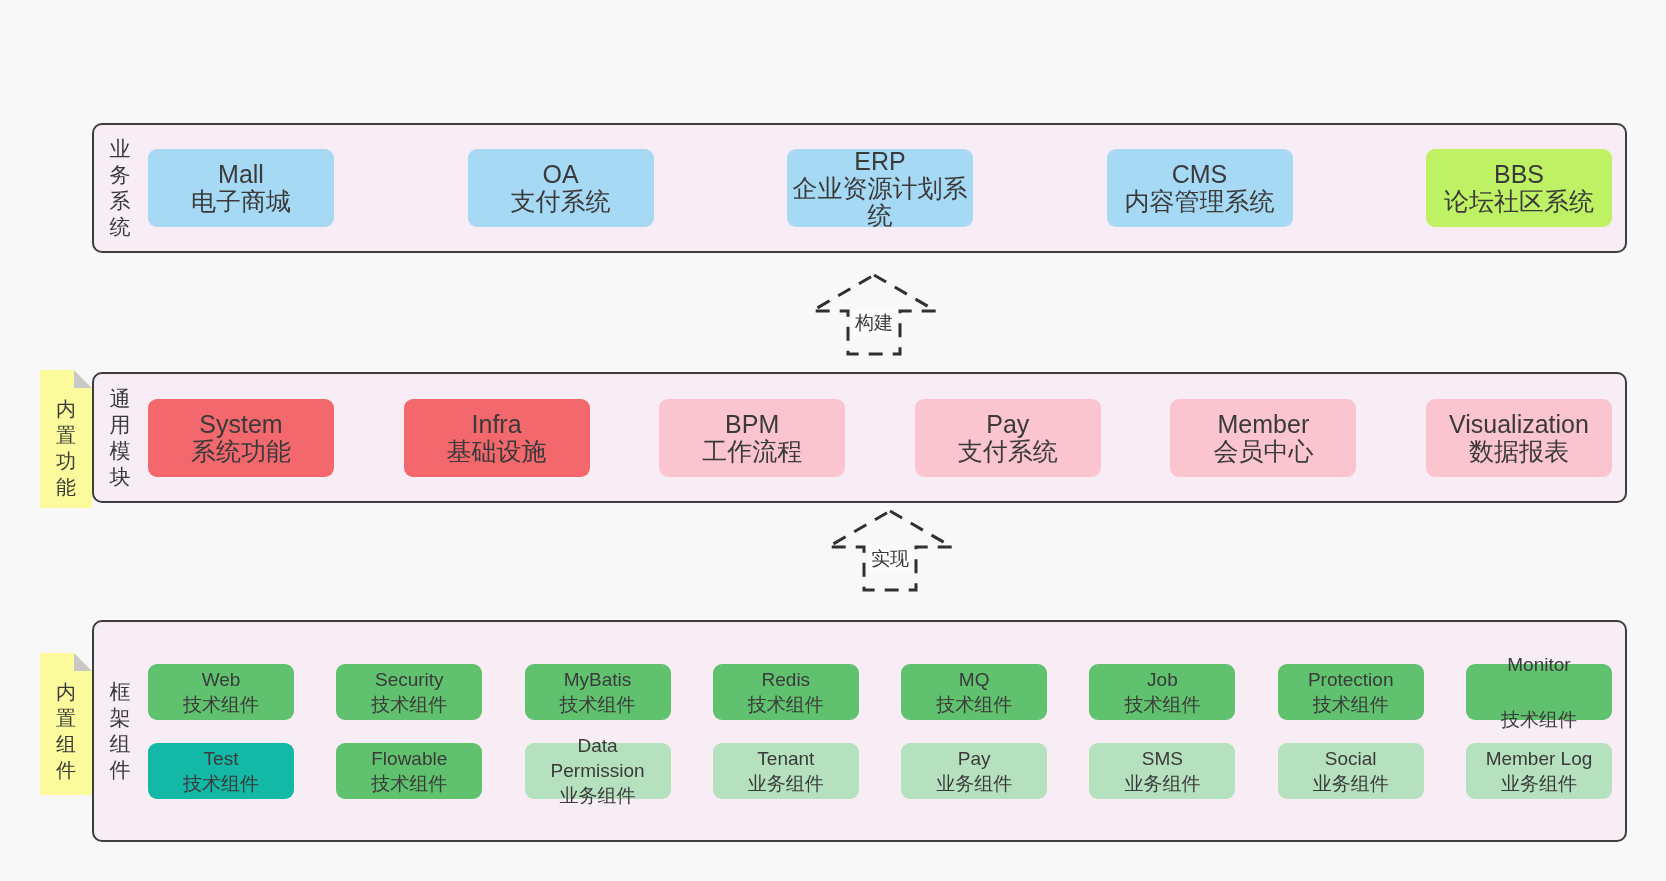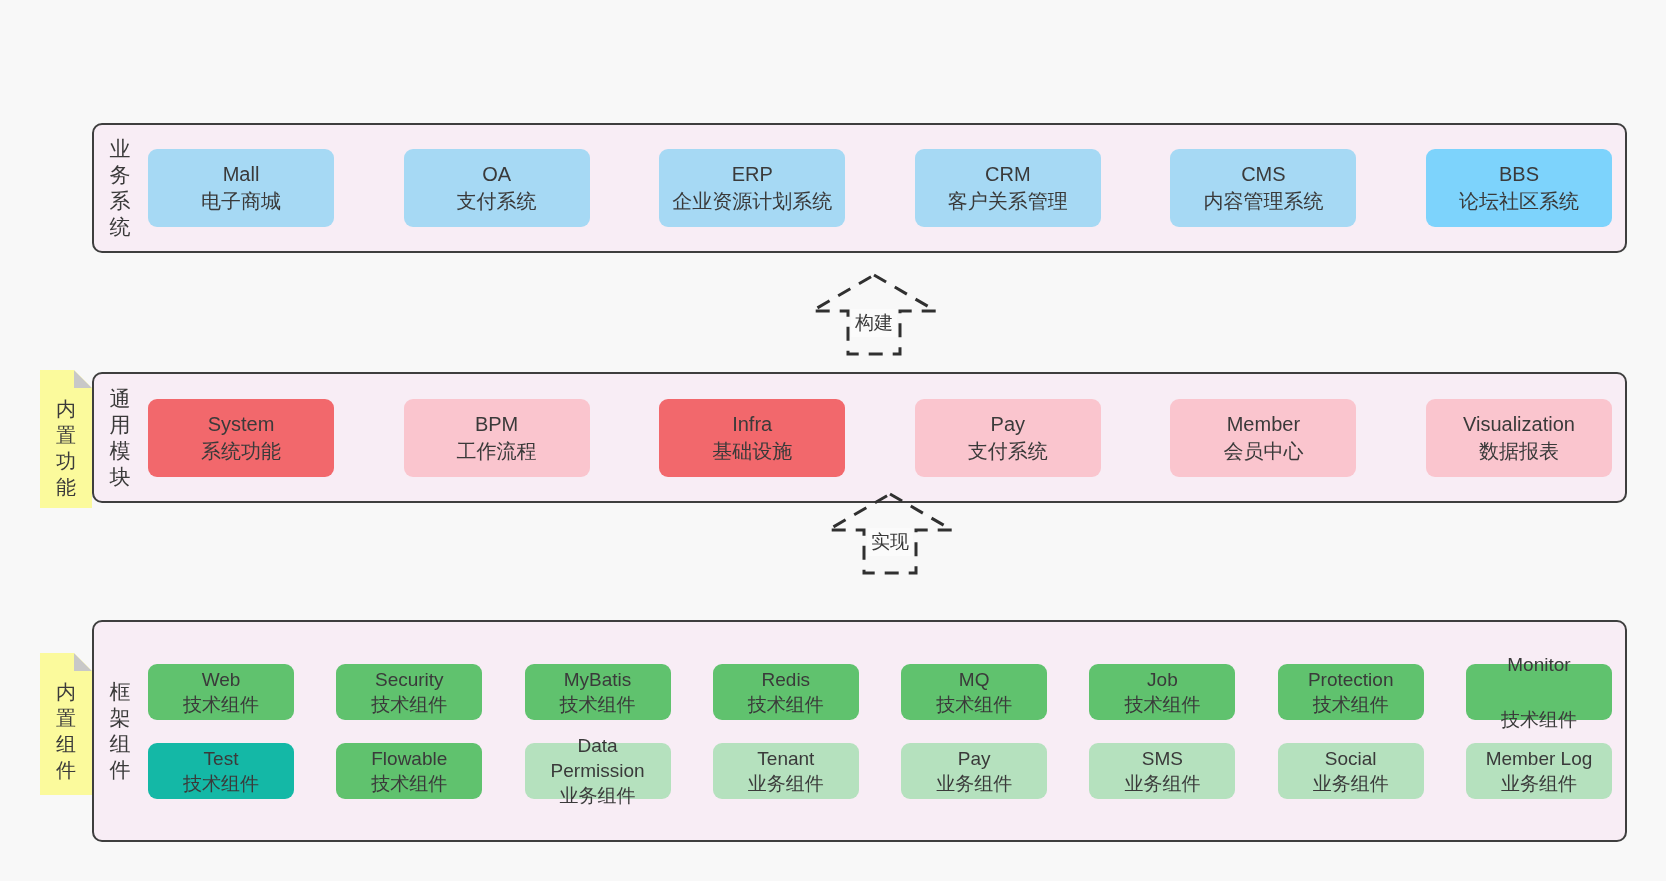--- a/index.html
+++ b/index.html
@@ -23,21 +23,21 @@
   [data-band="1"]{left:92px;top:372px;width:1535px;height:131px;}
   [data-band="2"]{left:92px;top:620px;width:1535px;height:222px;}
   .band-label{
     flex:0 0 44px;display:flex;flex-direction:column;justify-content:center;align-items:center;
     font-size:21px;line-height:26px;padding-left:4px;
   }
   .rows{flex:1;display:flex;flex-direction:column;justify-content:center;gap:23px;padding:0 13px 0 6px;}
   .row{display:flex;justify-content:space-between;}
   .node{
     display:flex;flex-direction:column;justify-content:center;align-items:center;
-    text-align:center;border-radius:9px;font-size:20px;line-height:27px;
+    text-align:center;border-radius:9px;font-size:25px;line-height:27px;
   }
   [data-band="0"] .node,[data-band="1"] .node{width:186px;height:78px;}
   [data-band="2"] .node{width:146px;height:56px;font-size:19px;line-height:25px;}
   .node-title,.node-sub{padding:0 4px;}
   
   .sticky{
     position:absolute;left:-54px;width:52px;
     background:var(--stickyYellow,#fbfa9c);
     clip-path:polygon(0 0,calc(100% - 18px) 0,100% 18px,100% 100%,0 100%);
   }
@@ -53,21 +53,21 @@
   [data-band="1"] .sticky{top:-4px;height:138px;}
   [data-band="2"] .sticky{top:31px;height:142px;}
   
   .arrow{position:absolute;width:130px;height:86px;}
   .arrow svg{width:100%;height:100%;display:block;}
   .arrow polygon{
     fill:none;stroke:var(--arrowStroke,#303030);
     stroke-width:3;stroke-dasharray:14 10;stroke-linecap:butt;
   }
   #arrow-0{left:809px;top:272px;}
-  #arrow-1{left:825px;top:491px;}
+  #arrow-1{left:825px;top:508px;}
   .arrow-label{
     position:absolute;left:50%;top:37px;transform:translateX(-50%);
     background:var(--arrowLabelBg,#fbfbfb);
     padding:1px 4px;font-size:19px;white-space:nowrap;
   }
 </style>
 </head>
 <body>
 
 <div class="canvas">
@@ -87,28 +87,24 @@
           </div>
           <div class="node" style="background: rgb(166, 217, 244);">
             <div class="node-title">OA</div>
             <div class="node-sub">支付系统</div>
           </div>
           <div class="node" style="background: rgb(166, 217, 244);">
             <div class="node-title">ERP</div>
             <div class="node-sub">企业资源计划系统</div>
           </div>
           <div class="node" style="background: rgb(166, 217, 244);">
-            <div class="node-title">CRM</div>
-            <div class="node-sub">客户关系管理</div>
-          </div>
-          <div class="node" style="background: rgb(166, 217, 244);">
             <div class="node-title">CMS</div>
             <div class="node-sub">内容管理系统</div>
           </div>
-          <div class="node" style="background: #7dd3fc;">
+          <div class="node" style="background: #bef264;">
             <div class="node-title">BBS</div>
             <div class="node-sub">论坛社区系统</div>
           </div>
         </div>
       </div>
   </section>
 
   <div class="arrow" id="arrow-0">
     <svg viewBox="0 0 130 86" aria-hidden="true">
       <polygon points="65,3 127,39 91,39 91,82 39,82 39,39 3,39"></polygon>
@@ -131,27 +127,27 @@
         <span>用</span>
         <span>模</span>
         <span>块</span>
       </div>
     <div class="rows">
         <div class="row">
           <div class="node" style="background: rgb(242, 104, 108);">
             <div class="node-title">System</div>
             <div class="node-sub">系统功能</div>
           </div>
-          <div class="node" style="background: rgb(250, 197, 206);">
-            <div class="node-title">BPM</div>
-            <div class="node-sub">工作流程</div>
-          </div>
           <div class="node" style="background: rgb(242, 104, 108);">
             <div class="node-title">Infra</div>
             <div class="node-sub">基础设施</div>
+          </div>
+          <div class="node" style="background: rgb(250, 197, 206);">
+            <div class="node-title">BPM</div>
+            <div class="node-sub">工作流程</div>
           </div>
           <div class="node" style="background: rgb(250, 197, 206);">
             <div class="node-title">Pay</div>
             <div class="node-sub">支付系统</div>
           </div>
           <div class="node" style="background: rgb(250, 197, 206);">
             <div class="node-title">Member</div>
             <div class="node-sub">会员中心</div>
           </div>
           <div class="node" style="background: rgb(250, 197, 206);">

